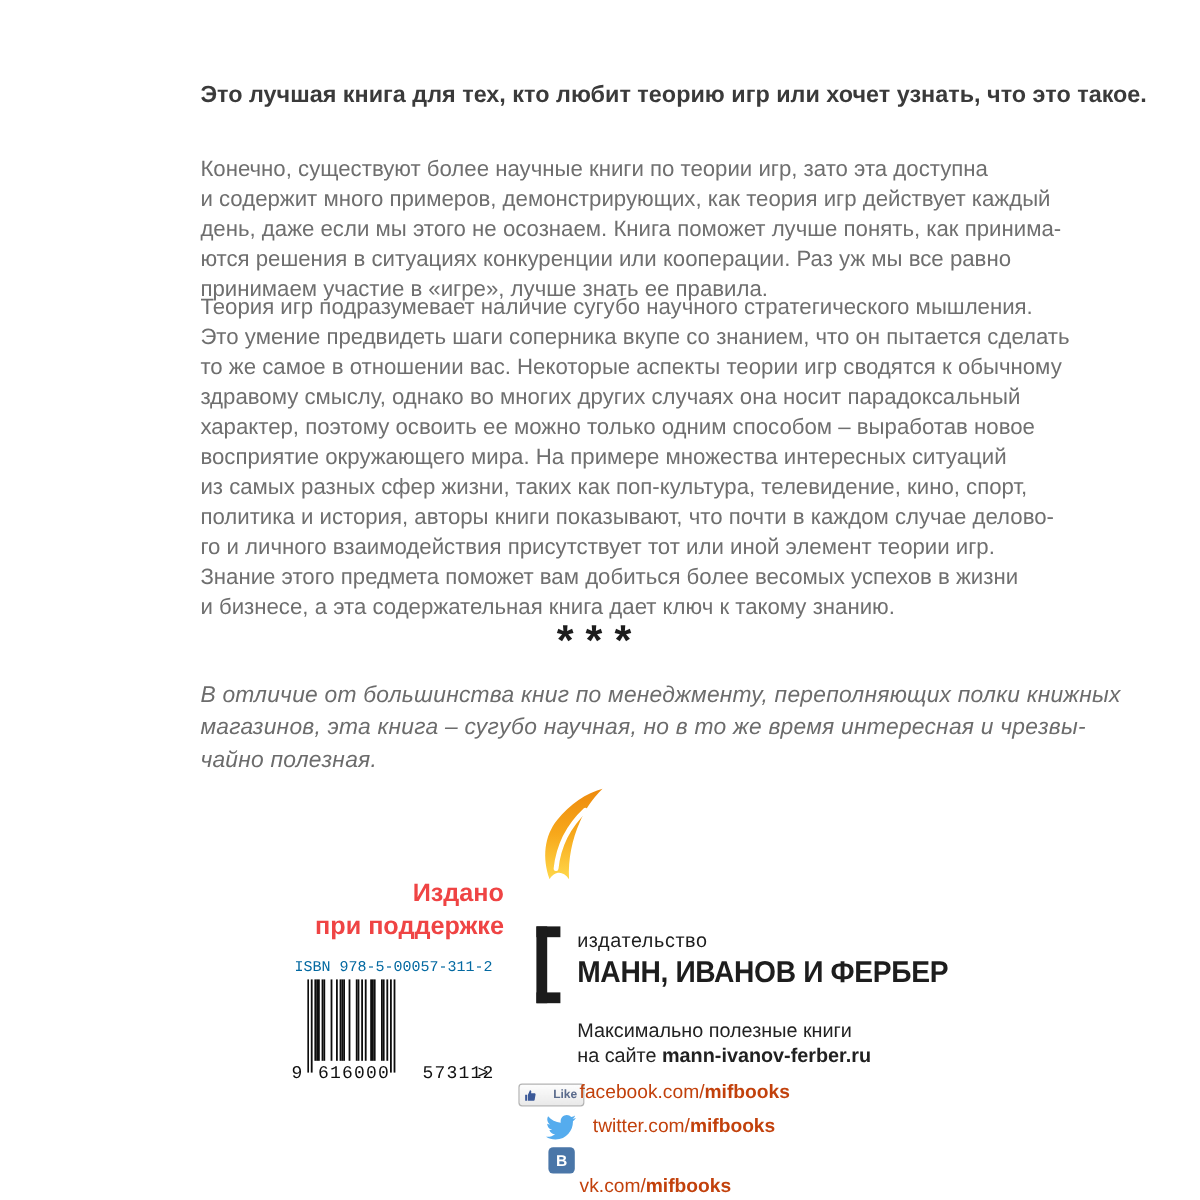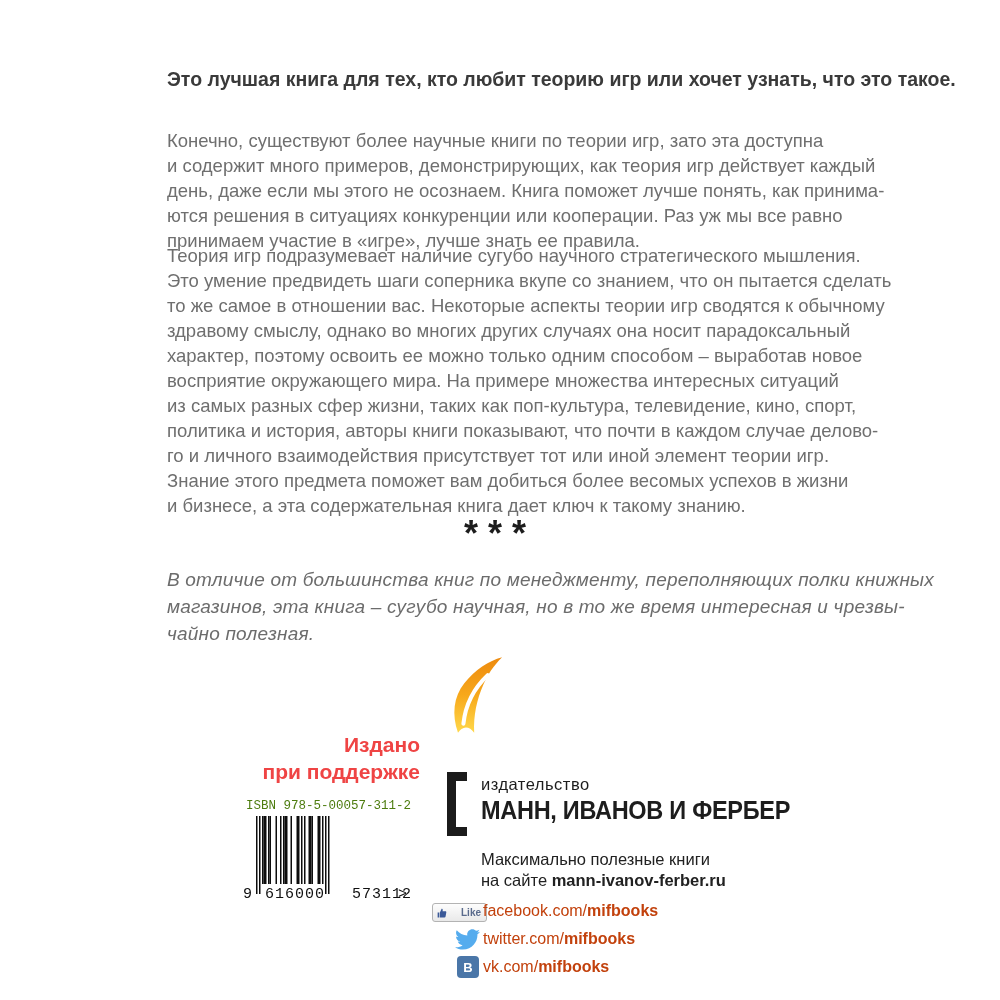--- a/index.html
+++ b/index.html
@@ -37,23 +37,23 @@
   .support-label{
     left:167px;top:683px;width:253px;text-align:right;
     font-size:21px;line-height:27px;font-weight:600;color:#ef4444;white-space:pre;margin-top:48px;
   }
   .flame{left:449px;top:655px;}
   .samolov{
     left:487px;top:698px;font-size:31px;color:#262626;letter-spacing:.2px;
   }
   
   .isbn-label{
-    left:245px;top:799px;width:166px;text-align:right;
+    left:245px;top:799px;width:166px;text-align:center;
     font-family:"Liberation Mono","DejaVu Sans Mono",monospace;
-    font-size:12.5px;color:#4d7c0f;white-space:nowrap;
+    font-size:12.5px;color:#0369a1;white-space:nowrap;
   }
   .barcode-svg{left:256px;top:816px;}
   .bc-digit{
     font-family:"Liberation Mono","DejaVu Sans Mono",monospace;
     font-size:15px;color:#101010;top:886px;white-space:nowrap;
   }
   .bc-d0{left:243px;}
   .bc-d1{left:265px;width:60px;text-align:center;letter-spacing:1px;}
   .bc-d2{left:352px;width:60px;text-align:center;letter-spacing:1px;}
   .bc-d3{left:398px;}
@@ -70,22 +70,22 @@
     letter-spacing:-.3px;transform:scaleX(.94);transform-origin:left top;white-space:nowrap;
   }
   .tagline{
     left:481px;top:849px;font-size:16.5px;line-height:21px;color:#212121;
   }
   .tagline b{font-weight:700;}
   
   .social-text{font-size:16px;color:#c2410c;white-space:nowrap;}
   .social-text b{font-weight:700;}
   .fb-text{left:483px;top:902px;}
-  .tw-text{left:483px;top:930px;text-align:right;}
-  .vk-text{left:483px;top:958px;}
+  .tw-text{left:494px;top:930px;text-align:right;}
+  .vk-text{left:483px;top:980px;}
   .like-btn{
     left:432px;top:903px;height:15px;
     display:flex;align-items:center;gap:14px;padding:1px 5px 1px 4px;
     background:linear-gradient(#fdfdfd,#e9e9e9);
     border:1px solid #b3b3b3;border-radius:3px;
   }
   .like-label{font-size:10px;font-weight:700;color:#5a6b8c;}
   .tw-icon{left:455px;top:929px;}
   .vk-icon{
     left:457px;top:956px;width:22px;height:22px;border-radius:4px;

